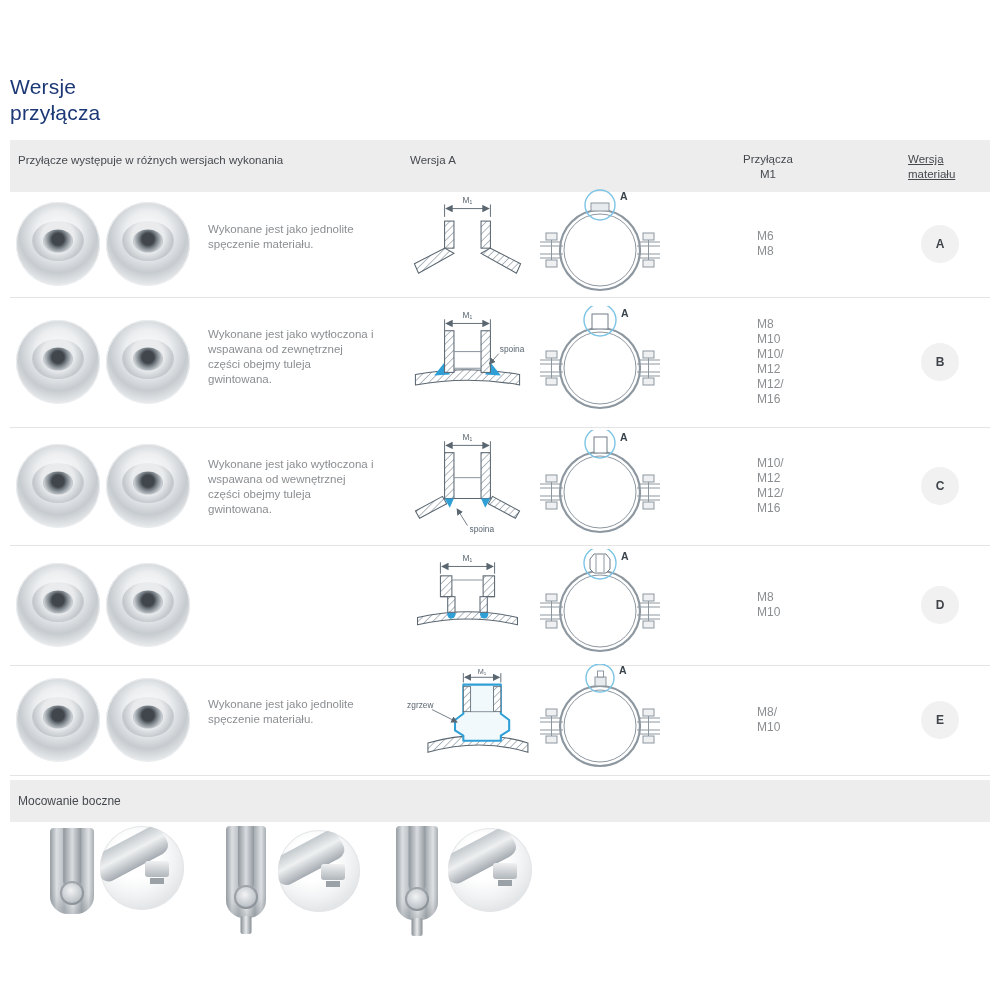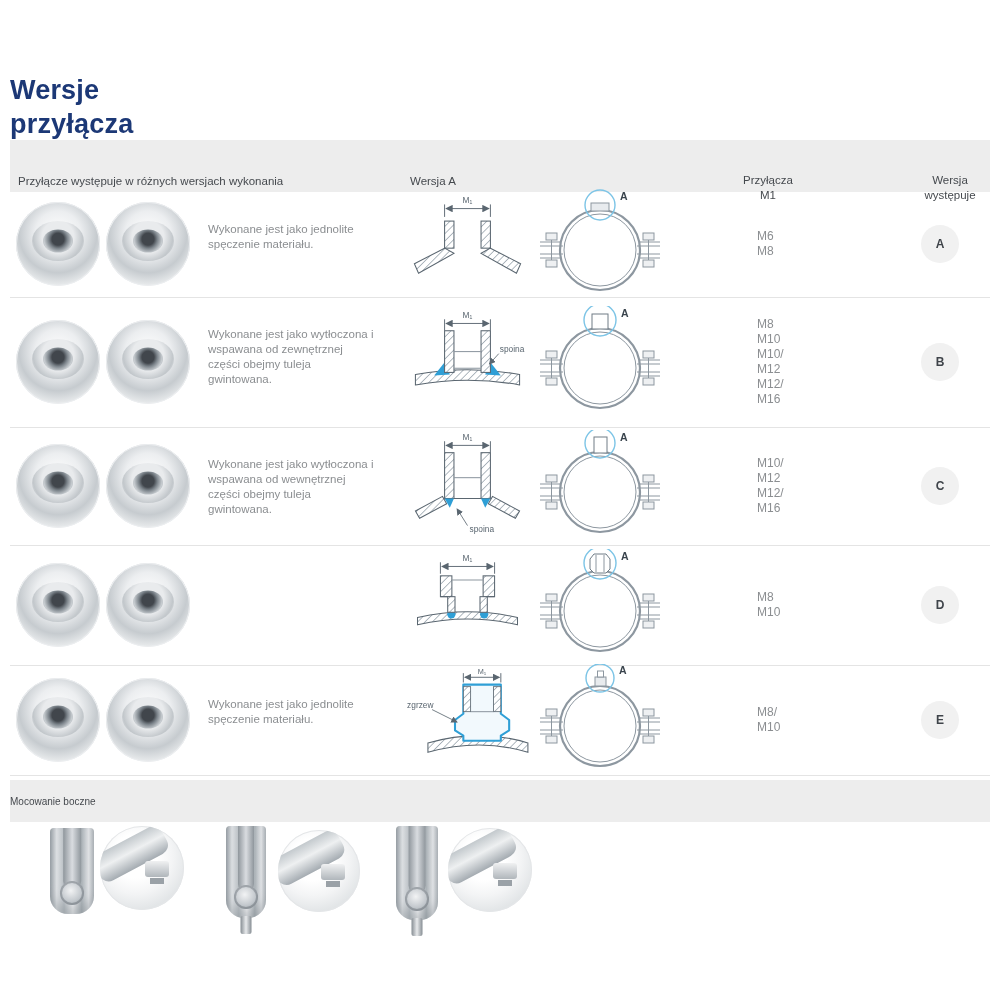--- a/index.html
+++ b/index.html
@@ -1,29 +1,29 @@
 <!DOCTYPE html>
 <html><head>
 <meta charset="utf-8">
 <style>
   html,body{margin:0;padding:0;background:#ffffff;}
   body{font-family:"Liberation Sans","DejaVu Sans",sans-serif;color:#333;}
   .page{position:relative;width:1000px;height:1000px;background:#fff;overflow:hidden;}
 
-  .title{position:absolute;left:10px;top:74px;font-size:27px;font-weight:bold;
+  .title{position:absolute;left:10px;top:74px;font-size:21px;font-weight:normal;
          color:#1c3876;line-height:1.25;letter-spacing:.2px;margin:0;}
   .title span{display:block;}
 
   .thead{position:absolute;left:10px;top:140px;width:980px;height:52px;background:#ededed;
          font-size:11.5px;color:#45494e;}
-  .th{position:absolute;margin-top:21px;}
+  .th{position:absolute;}
   .th1{left:8px;top:14px;}
   .th2{left:400px;top:14px;}
   .th3{left:716px;top:12px;width:84px;text-align:center;line-height:15px;}
-  .th4{left:898px;top:12px;width:84px;text-align:center;line-height:15px;}
+  .th4{left:898px;top:12px;width:84px;line-height:15px;text-decoration:underline;}
   .th3 span,.th4 span{display:block;}
 
   .row{position:absolute;left:10px;width:980px;border-bottom:1px solid #e4e4e4;}
   .r1{top:190px;height:107px;}
   .r2{top:297px;height:130px;}
   .r3{top:427px;height:118px;}
   .r4{top:545px;height:120px;}
   .r5{top:665px;height:110px;}
 
   .photo{position:absolute;top:50%;transform:translateY(-50%);width:84px;height:84px;border-radius:50%;
@@ -48,21 +48,21 @@
 
   .threads{position:absolute;left:747px;top:50%;transform:translateY(-50%);
            font-size:12px;line-height:15px;color:#8b8e91;}
   .threads span{display:block;}
 
   .vcircle{position:absolute;left:911px;top:50%;transform:translateY(-50%);width:38px;height:38px;
     border-radius:50%;background:#f1f1f1;display:flex;align-items:center;justify-content:center;
     font-size:12px;font-weight:bold;color:#3f444a;}
 
   .secbar{position:absolute;left:10px;top:780px;width:980px;height:42px;background:#ededed;
-    font-size:10px;color:#45494e;display:flex;align-items:center;box-sizing:border-box;}
+    font-size:12px;color:#45494e;display:flex;align-items:center;padding-left:8px;box-sizing:border-box;}
 
   .strap{position:absolute;border-radius:4px 4px 18px 18px;
     background:linear-gradient(90deg,#9da4aa 0%,#dfe2e5 15%,#b7bdc2 32%,#f0f1f3 52%,#aab1b6 72%,#e4e6e9 88%,#b3b9be 100%);
     box-shadow:inset 0 -8px 10px rgba(120,128,135,.35);}
   .strap .groove{position:absolute;left:50%;top:0;transform:translateX(-50%);width:40%;height:72%;
     background:linear-gradient(90deg,#8f969c,#d9dce0 50%,#8f969c);border-radius:0 0 10px 10px;}
   .strap .bolthead{position:absolute;left:50%;bottom:10%;transform:translateX(-50%);
     width:24px;height:24px;border-radius:50%;
     background:radial-gradient(circle at 45% 40%,#f2f3f4,#c3c8cd 55%,#878f95 100%);
     box-shadow:inset 0 0 0 2px rgba(90,98,105,.4);}
@@ -122,21 +122,21 @@
 
   <div class="thead">
     <div class="th th1">Przyłącze występuje w różnych wersjach wykonania</div>
     <div class="th th2">Wersja A</div>
     <div class="th th3">
       <span>Przyłącza</span>
       <span>M1</span>
     </div>
     <div class="th th4">
       <span>Wersja</span>
-      <span>występuje</span>
+      <span>materiału</span>
     </div>
   </div>
 
   <div class="row r1">
     <div class="photo pa">
         <div class="boss"></div>
         <div class="hole"></div>
       </div>
     <div class="photo pb">
         <div class="boss"></div>

